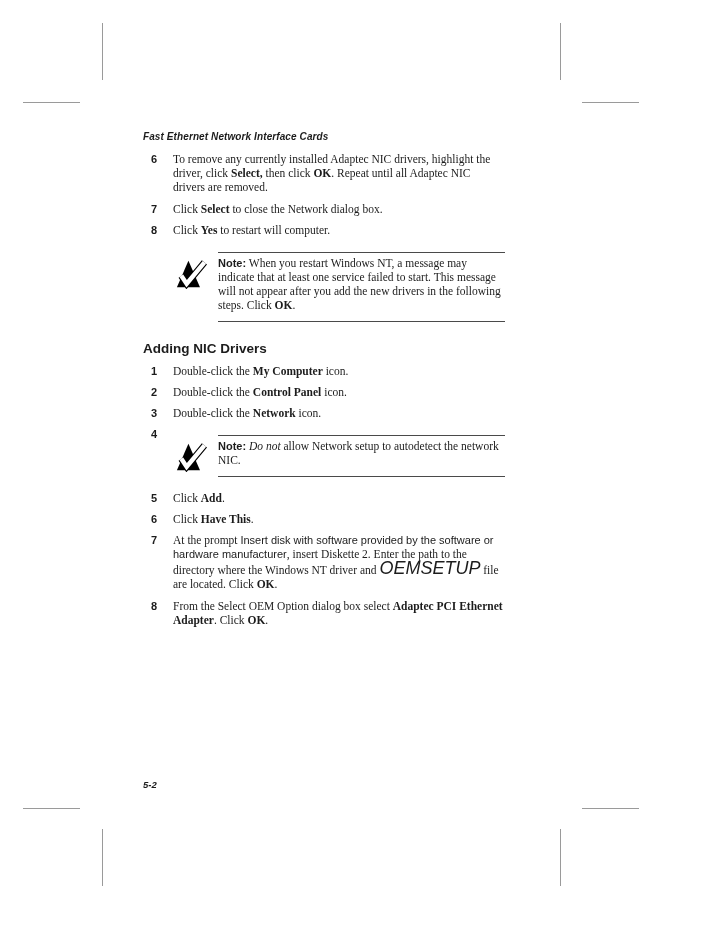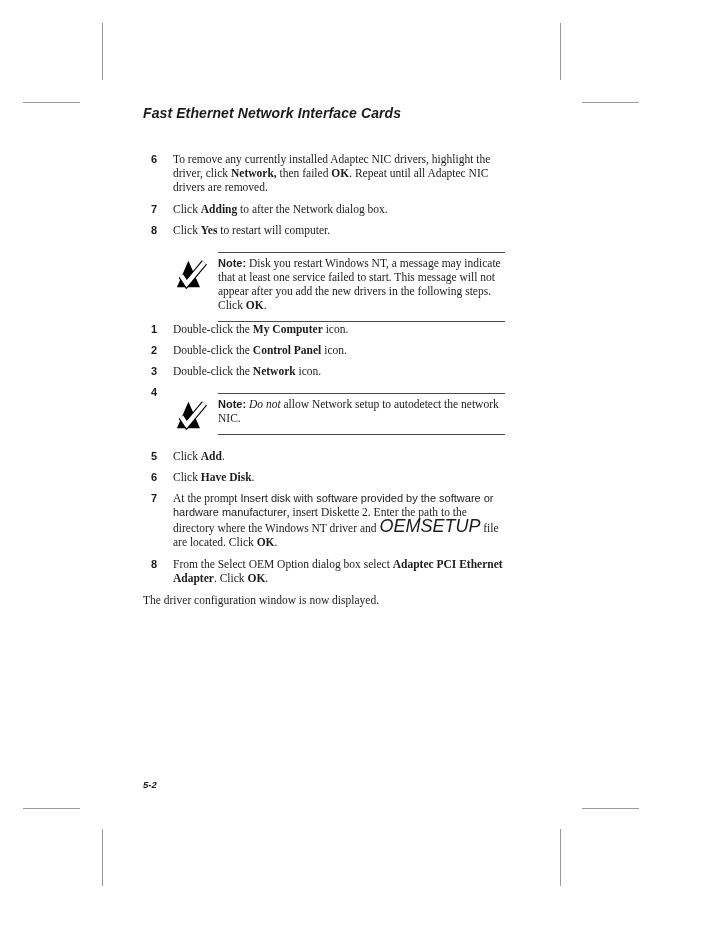--- a/index.html
+++ b/index.html
@@ -18,24 +18,24 @@
     color:var(--text);
     overflow:hidden;
   }
   
   .crop{position:absolute;background:var(--crop_mark);}
   .crop.v{width:1px;height:57px;}
   .crop.h{width:57px;height:1px;}
 
   
   .running-header{
-    position:absolute;left:143px;top:105px;
+    position:absolute;left:143px;top:131px;
     font-family:"Liberation Sans", sans-serif;
     font-weight:bold;font-style:italic;
-    font-size:14px;letter-spacing:0.1px;
+    font-size:10px;letter-spacing:0.1px;
   }
   .page-number{
     position:absolute;left:143px;top:779px;
     font-family:"Liberation Sans", sans-serif;
     font-weight:bold;font-style:italic;
     font-size:9.5px;
     text-align:center;
   }
 
   
@@ -89,42 +89,43 @@
   <div class="crop v" style="left:102px;top:829px;"></div>
   <div class="crop h" style="left:582px;top:808px;"></div>
   <div class="crop v" style="left:560px;top:829px;"></div>
 
   <div class="running-header">Fast Ethernet Network Interface Cards</div>
 
   <div class="content">
 
     <div class="step mb8">
       <span class="step-num">6</span>
-      <span class="step-text"><span>To remove any currently installed Adaptec NIC drivers, highlight the driver, click </span><span class="b">Network,</span><span> then failed </span><span class="b">OK</span><span>. Repeat until all Adaptec NIC drivers are removed.</span></span>
+      <span class="step-text"><span>To remove any currently installed Adaptec NIC drivers, highlight the driver, click </span><span class="b">Select,</span><span> then click </span><span class="b">OK</span><span>. Repeat until all Adaptec NIC drivers are removed.</span></span>
     </div>
     <div class="step">
       <span class="step-num">7</span>
-      <span class="step-text"><span>Click </span><span class="b">Adding</span><span> to after the Network dialog box.</span></span>
+      <span class="step-text"><span>Click </span><span class="b">Select</span><span> to close the Network dialog box.</span></span>
     </div>
     <div class="step">
       <span class="step-num">8</span>
       <span class="step-text"><span>Click </span><span class="b">Yes</span><span> to restart will computer.</span></span>
     </div>
 
     <div class="note">
       <span class="note-icon">
         <svg width="32" height="30" viewBox="0 0 36 32">
           <polygon points="14,1 27,31 1,31" fill="#000"></polygon>
           <polyline points="6,18 12,27 32,3" fill="none" stroke="#000" stroke-width="7.5"></polyline>
           <polyline points="6,18 12,27 32,3" fill="none" stroke="#fff" stroke-width="5"></polyline>
         </svg>
       </span>
-      <span class="note-label">Note:</span><span><span> Disk you restart Windows NT, a message may indicate that at least one service failed to start. This message will not appear after you add the new drivers in the following steps. Click </span><span class="b">OK</span><span>.</span></span>
+      <span class="note-label">Note:</span><span><span> When you restart Windows NT, a message may indicate that at least one service failed to start. This message will not appear after you add the new drivers in the following steps. Click </span><span class="b">OK</span><span>.</span></span>
     </div>
 
+    <div class="section-heading">Adding NIC Drivers</div>
 
     <div class="step">
       <span class="step-num">1</span>
       <span class="step-text"><span>Double-click the </span><span class="b">My Computer</span><span> icon.</span></span>
     </div>
     <div class="step">
       <span class="step-num">2</span>
       <span class="step-text"><span>Double-click the </span><span class="b">Control Panel</span><span> icon.</span></span>
     </div>
     <div class="step">
@@ -145,30 +146,29 @@
       </span>
       <span class="note-label">Note:</span><span><span> </span><span class="i">Do not</span><span> allow Network setup to autodetect the network NIC.</span></span>
     </div>
 
     <div class="step gap14">
       <span class="step-num">5</span>
       <span class="step-text"><span>Click </span><span class="b">Add</span><span>.</span></span>
     </div>
     <div class="step">
       <span class="step-num">6</span>
-      <span class="step-text"><span>Click </span><span class="b">Have Disk</span><span>.</span></span>
+      <span class="step-text"><span>Click </span><span class="b">Have This</span><span>.</span></span>
     </div>
     <div class="step mb8">
       <span class="step-num">7</span>
       <span class="step-text"><span>At the prompt </span><span class="sans">Insert disk with software provided by the software or hardware manufacturer</span><span>, insert Diskette 2. Enter the path to the directory where the Windows NT driver and </span><span class="i sans">OEMSETUP</span><span> file are located. Click </span><span class="b">OK</span><span>.</span></span>
     </div>
     <div class="step">
       <span class="step-num">8</span>
       <span class="step-text"><span>From the Select OEM Option dialog box select </span><span class="b">Adaptec PCI Ethernet Adapter</span><span>. Click </span><span class="b">OK</span><span>.</span></span>
     </div>
 
-    <div class="closing">The driver configuration window is now displayed.</div>
 
   </div>
 
   <div class="page-number">5-2</div>
 
 </div>
 
 </body></html>

